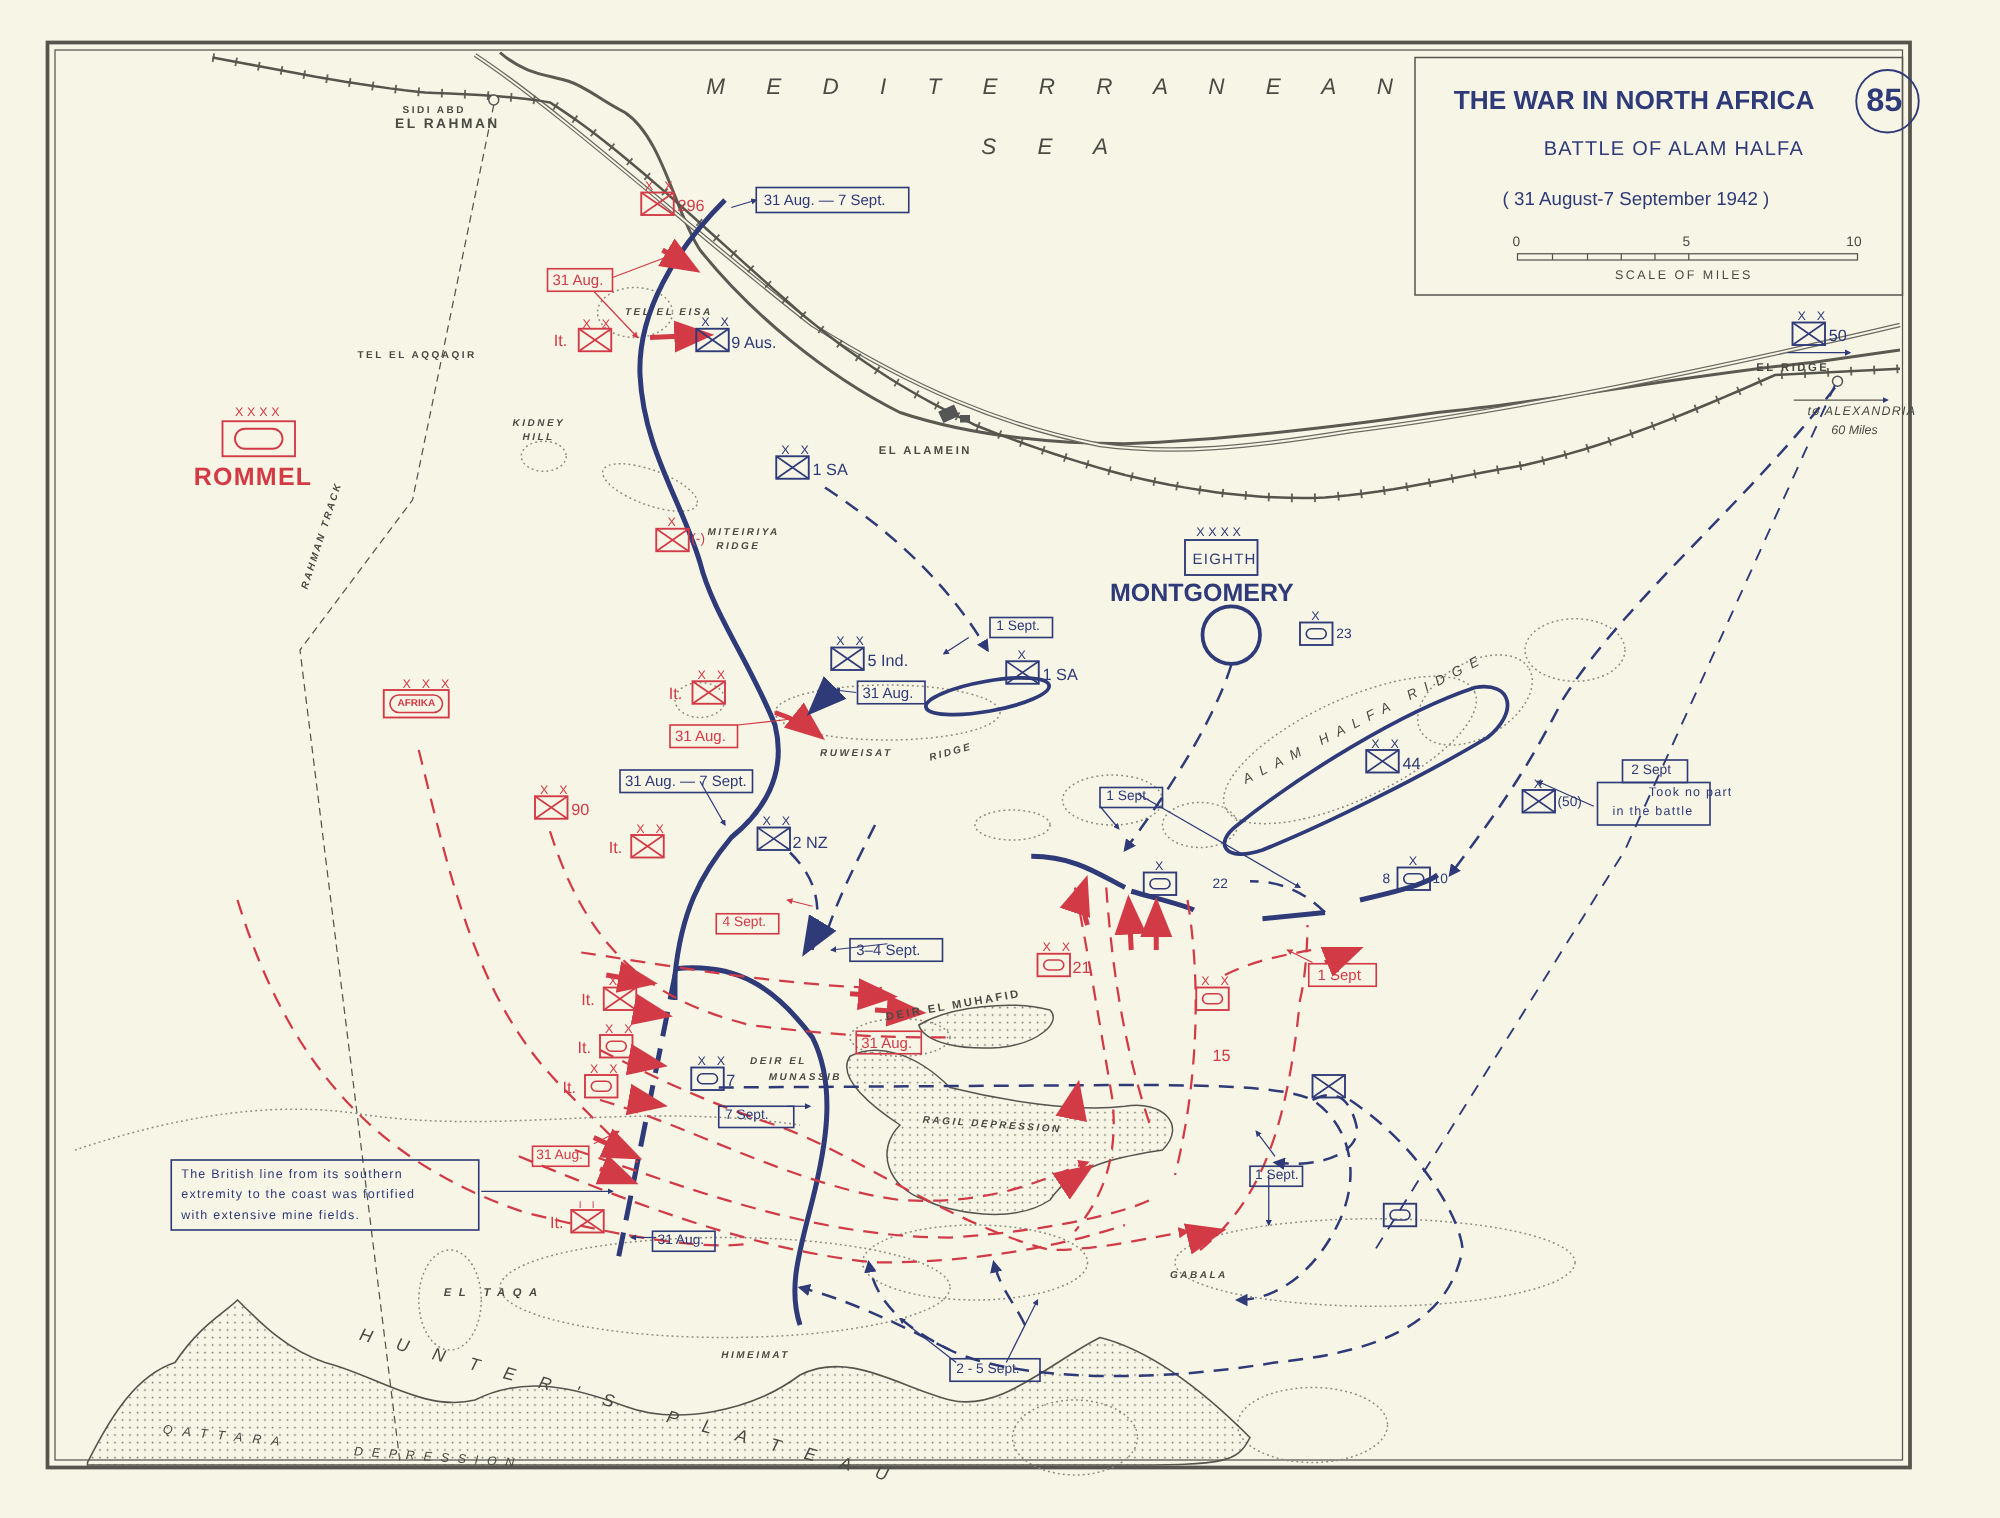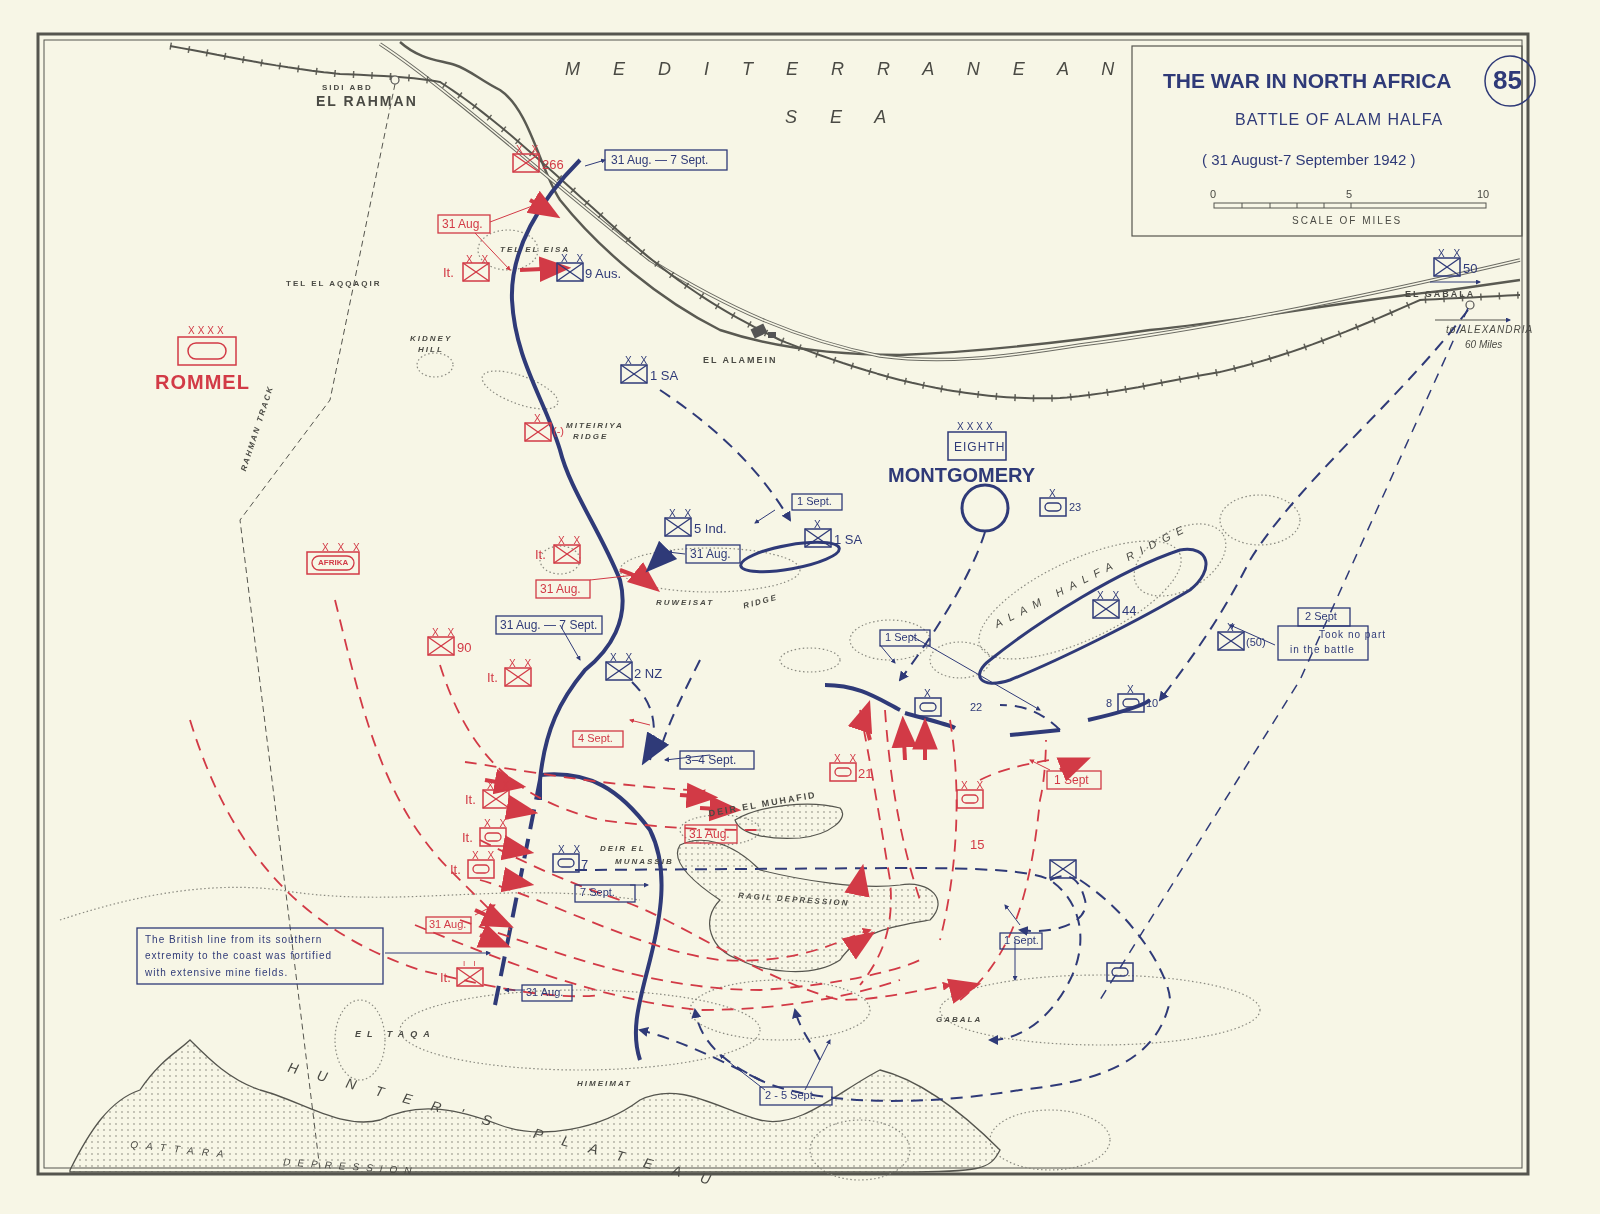--- a/index.html
+++ b/index.html
@@ -268,54 +268,54 @@
 <div class="t b" style="left:1202px;top:152px;font-size:15px;">( 31 August-7 September 1942 )</div>
 <div class="t g" style="left:1210px;top:189px;font-size:11px;">0</div>
 <div class="t g" style="left:1346px;top:189px;font-size:11px;">5</div>
 <div class="t g" style="left:1477px;top:189px;font-size:11px;">10</div>
 <div class="t g" style="left:1292px;top:216px;font-size:10px;letter-spacing:2px;">SCALE OF MILES</div>
 
 <div class="t g ital" style="left:565px;top:60px;font-size:18px;letter-spacing:14px;">M E D I T E R R A N E A N</div>
 <div class="t g ital" style="left:785px;top:108px;font-size:18px;letter-spacing:14px;">S E A</div>
 
 <div class="t g sm" style="left:322px;top:84px;font-size:8px;">SIDI ABD</div>
-<div class="t g sm" style="left:316px;top:94px;font-size:14px;text-align:center;">EL RAHMAN</div>
+<div class="t g sm" style="left:316px;top:94px;font-size:11px;text-align:center;">EL RAHMAN</div>
 <div class="t g sm" style="left:286px;top:280px;font-size:8px;">TEL EL AQQAQIR</div>
 <div class="t g sm ital" style="left:500px;top:246px;font-size:8px;">TEL EL EISA</div>
 <div class="t g sm ital" style="left:410px;top:335px;font-size:8px;">KIDNEY</div>
 <div class="t g sm ital" style="left:418px;top:346px;font-size:8px;">HILL</div>
 <div class="t g sm" style="left:703px;top:356px;font-size:9px;">EL ALAMEIN</div>
 <div class="t g sm ital" style="left:566px;top:422px;font-size:8px;">MITEIRIYA</div>
 <div class="t g sm ital" style="left:573px;top:433px;font-size:8px;">RIDGE</div>
 <div class="t g sm ital" style="left:240px;top:470px;font-size:8px;transform:rotate(-72deg);transform-origin:left top;">RAHMAN TRACK</div>
 <div class="t g sm ital" style="left:656px;top:599px;font-size:8px;">RUWEISAT</div>
 <div class="t g sm ital" style="left:743px;top:598px;font-size:8px;transform:rotate(-15deg);">RIDGE</div>
 <div class="t g ital" style="left:993px;top:620px;font-size:11px;letter-spacing:7px;transform:rotate(-27deg);transform-origin:left top;">ALAM HALFA RIDGE</div>
-<div class="t g sm" style="left:1405px;top:290px;font-size:9px;">EL GABALA</div>
+<div class="t g sm" style="left:1405px;top:290px;font-size:9px;">EL RIDGE</div>
 <div class="t g ital" style="left:1446px;top:325px;font-size:10px;letter-spacing:1px;">to ALEXANDRIA</div>
 <div class="t g ital" style="left:1465px;top:340px;font-size:10px;">60 Miles</div>
 <div class="t g sm" style="left:708px;top:800px;font-size:9px;transform:rotate(-10deg);">DEIR EL MUHAFID</div>
 <div class="t g sm ital" style="left:600px;top:845px;font-size:8px;">DEIR EL</div>
 <div class="t g sm ital" style="left:615px;top:858px;font-size:8px;">MUNASSIB</div>
 <div class="t g sm ital" style="left:738px;top:896px;font-size:8px;transform:rotate(4deg);">RAGIL DEPRESSION</div>
 <div class="t g sm ital" style="left:936px;top:1016px;font-size:8px;">GABALA</div>
 <div class="t g sm ital" style="left:577px;top:1080px;font-size:8px;">HIMEIMAT</div>
 <div class="t g sm ital" style="left:355px;top:1030px;font-size:9px;letter-spacing:6px;">EL TAQA</div>
 <div class="t g ital" style="left:290px;top:1060px;font-size:14px;letter-spacing:20px;transform:rotate(15deg);transform-origin:left top;">HUNTER'S PLATEAU</div>
 <div class="t g ital" style="left:130px;top:1145px;font-size:10px;letter-spacing:8px;transform:rotate(6deg);">QATTARA</div>
 <div class="t g ital" style="left:283px;top:1162px;font-size:10px;letter-spacing:7px;transform:rotate(4deg);">DEPRESSION</div>
 
 <div class="t r ech" style="left:188px;top:326px;">XXXX</div>
 <div class="t r" style="left:155px;top:372px;font-size:20px;font-weight:bold;letter-spacing:1px;">ROMMEL</div>
 <div class="t b ech" style="left:957px;top:422px;">XXXX</div>
 <div class="t b" style="left:954px;top:441px;font-size:12px;letter-spacing:1px;">EIGHTH</div>
 <div class="t b" style="left:888px;top:465px;font-size:20px;font-weight:bold;">MONTGOMERY</div>
 
 <div class="t r ech" style="left:516px;top:145px;">X X</div>
-<div class="t r ul" style="left:542px;top:158px;">266</div>
+<div class="t r ul" style="left:542px;top:158px;">296</div>
 <div class="t r ech" style="left:466px;top:255px;">X X</div>
 <div class="t r ul" style="left:443px;top:266px;">It.</div>
 <div class="t r ech" style="left:322px;top:543px;">X X X</div>
 <div class="t r" style="left:318px;top:559px;font-size:8px;font-weight:bold;">AFRIKA</div>
 <div class="t r ech" style="left:534px;top:414px;">X</div>
 <div class="t r ul" style="left:553px;top:426px;font-size:11px;">(-)</div>
 <div class="t r ech" style="left:558px;top:536px;">X X</div>
 <div class="t r ul" style="left:535px;top:548px;">It.</div>
 <div class="t r ech" style="left:432px;top:628px;">X X</div>
 <div class="t r ul" style="left:457px;top:641px;">90</div>

